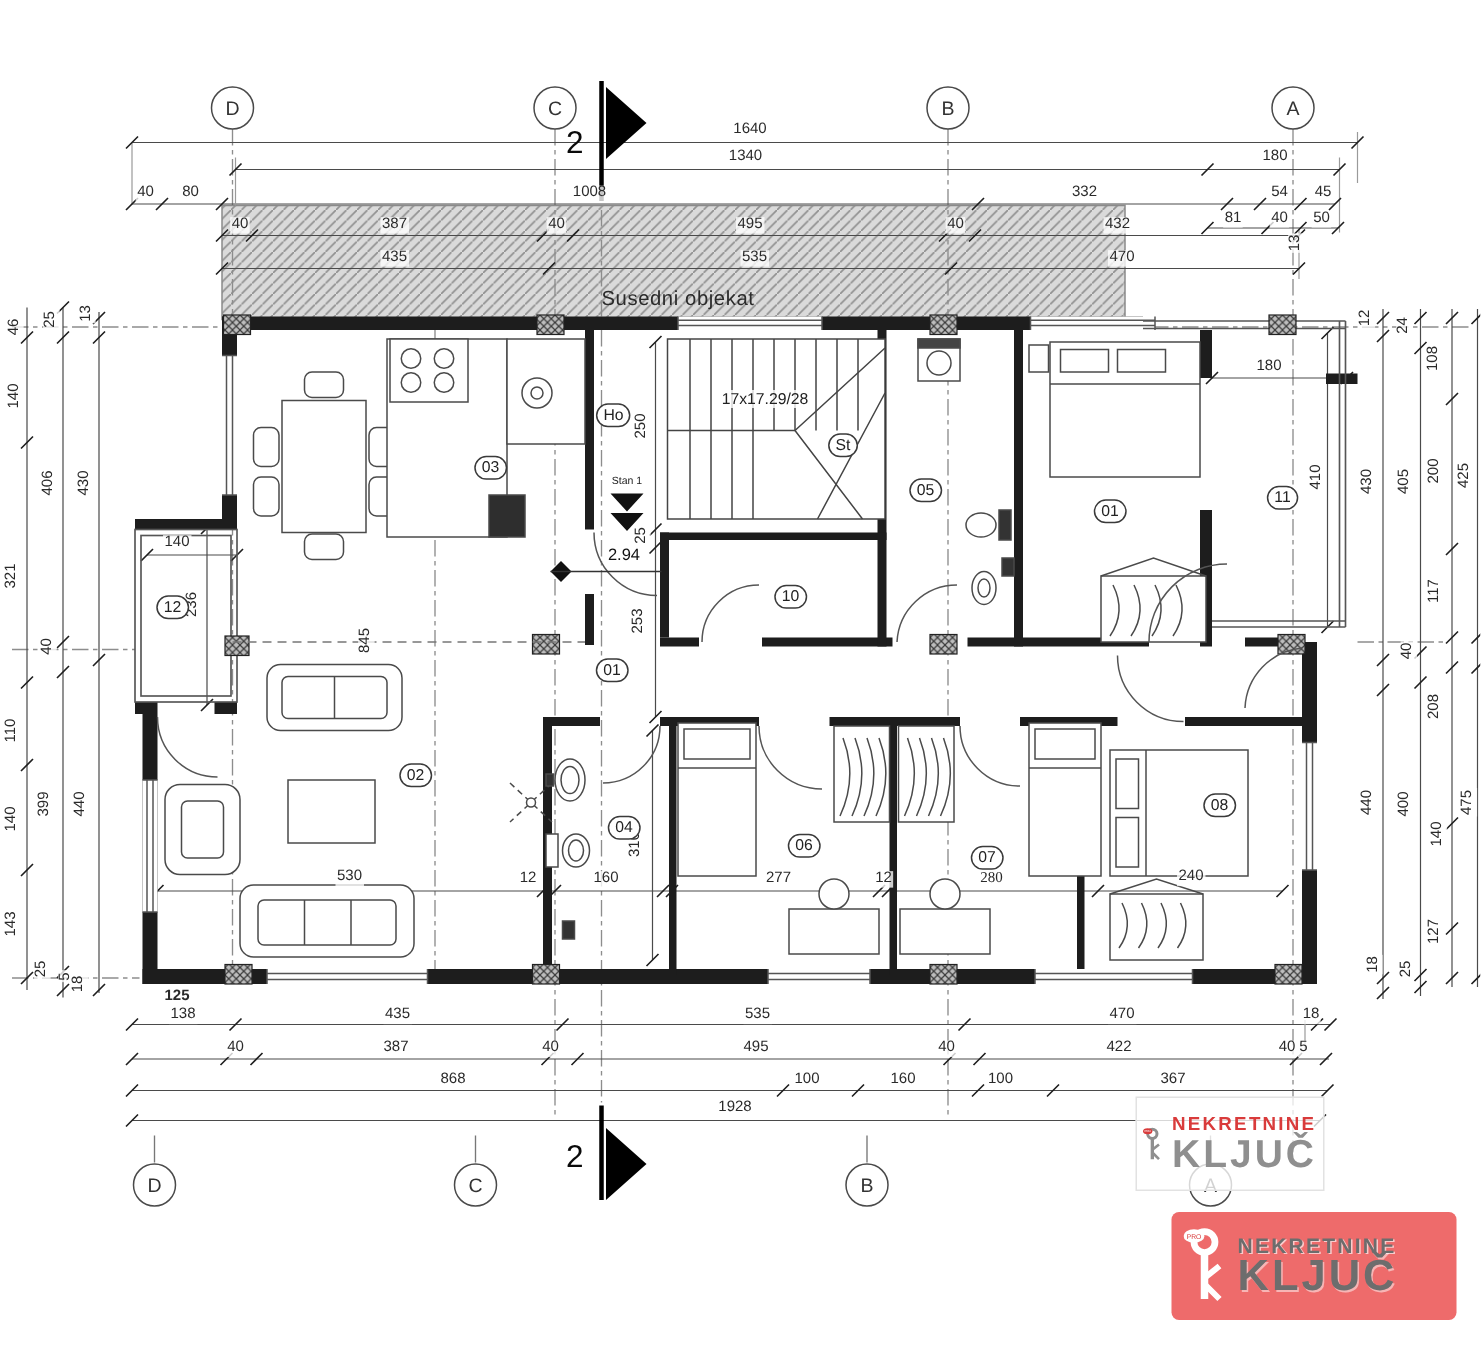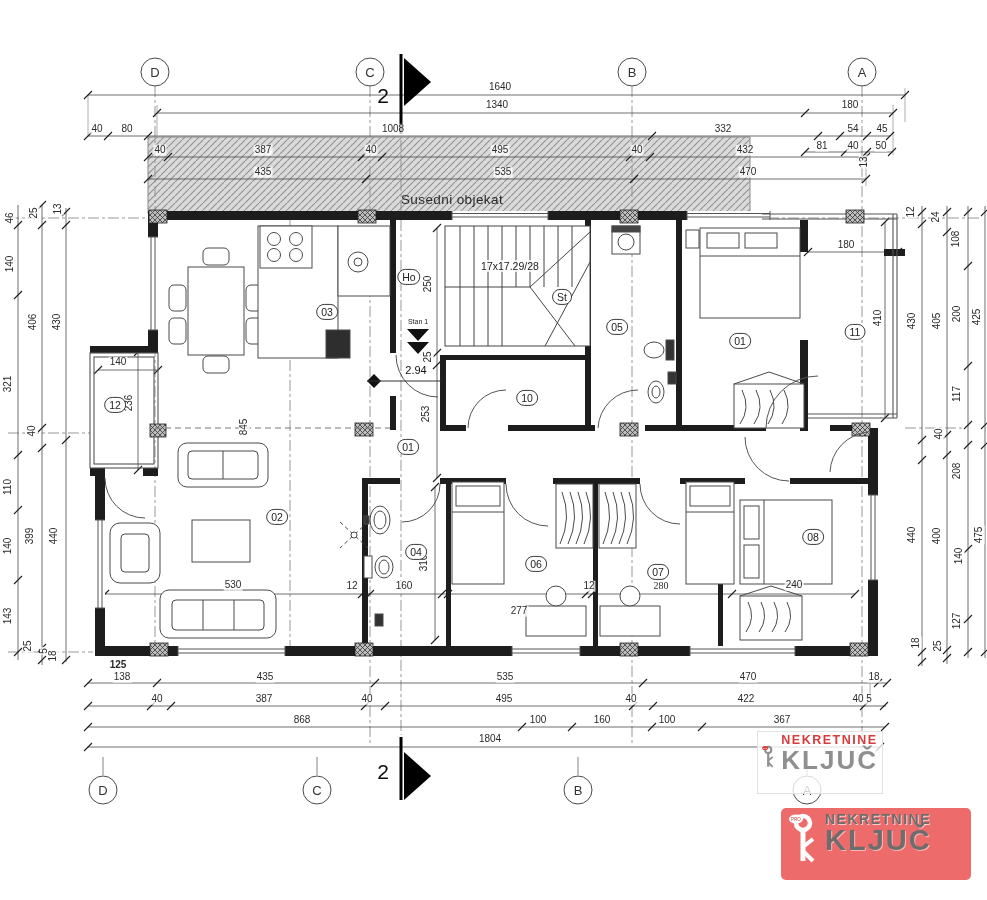--- a/index.html
+++ b/index.html
@@ -15,21 +15,21 @@
   .gridc{position:absolute;width:27px;height:27px;transform:translate(-50%,-50%);
          border:1.4px solid #4a4a4a;border-radius:50%;background:#fff;display:flex;
          align-items:center;justify-content:center;font-size:13px;color:#333;}
   .secnum{position:absolute;transform:translate(-100%,-50%);font-size:21px;color:#0a0a0a;}
   .plan-text{position:absolute;transform:translate(-50%,-50%);font-size:13.5px;color:#2b2b2b;
              letter-spacing:.4px;white-space:nowrap;}
   .stair-text{position:absolute;transform:translate(-50%,-50%);font-size:10.5px;color:#222;
               background:rgba(255,255,255,.8);white-space:nowrap;}
   .tiny-text{position:absolute;transform:translate(-50%,-50%);font-size:7px;color:#222;white-space:nowrap;}
   .level-text{position:absolute;transform:translate(-50%,-50%);font-size:11px;color:#111;white-space:nowrap;}
-  .logo{position:absolute;display:flex;gap:6px;z-index:3;}
+  .logo{position:absolute;display:flex;align-items:center;gap:6px;z-index:3;}
   .logo .ltxt{display:flex;flex-direction:column;line-height:1;}
   .logo .l1{font-weight:bold;letter-spacing:1.5px;}
   .logo .l2{font-weight:bold;letter-spacing:2px;}
   .logo.wm{left:757px;top:731px;width:126px;height:63px;background:rgba(255,255,255,.78);
            border:1px solid #e2e2e2;padding:2px 4px;box-sizing:border-box;}
   .logo.wm .l1{font-size:12.5px;color:#d93b3b;}
   .logo.wm .l2{font-size:26px;color:#8f8f8f;}
   .logo.wm .keysvg{color:#8f8f8f;}
   .logo.solid{left:781px;top:808px;width:190px;height:72px;background:#ee6b6b;border-radius:5px;
               padding:4px 8px;box-sizing:border-box;}
@@ -330,21 +330,21 @@
       <span class="dim rot" style="left: 916px; top: 643px;">18</span>
       <span class="dim rot" style="left: 938px; top: 646px;">25</span>
       <span class="dim rot" style="left: 878px; top: 318px;">410</span>
       <span class="dim" style="left: 846px; top: 245px;">180</span>
       <span class="dim rot" style="left: 428px; top: 284px;">250</span>
       <span class="dim rot" style="left: 428px; top: 357px;">25</span>
       <span class="dim rot" style="left: 426px; top: 414px;">253</span>
       <span class="dim rot" style="left: 424px; top: 563px;">310</span>
       <span class="dim" style="left: 404px; top: 586px;">160</span>
       <span class="dim" style="left: 352px; top: 586px;">12</span>
-      <span class="dim" style="left: 519px; top: 586px; margin-top: 25px;">277</span>
+      <span class="dim" style="left: 519px; top: 586px;">277</span>
       <span class="dim" style="left: 589px; top: 586px;">12</span>
       <span class="dim" style="left: 661px; top: 586px; font-family: Liberation Serif, serif;">280</span>
       <span class="dim" style="left: 794px; top: 585px;">240</span>
       <span class="dim" style="left: 233px; top: 585px;">530</span>
       <span class="dim" style="left: 122px; top: 677px;">138</span>
       <span class="dim" style="left: 265px; top: 677px;">435</span>
       <span class="dim" style="left: 505px; top: 677px;">535</span>
       <span class="dim" style="left: 748px; top: 677px;">470</span>
       <span class="dim" style="left: 874px; top: 677px;">18</span>
       <span class="dim" style="left: 118px; top: 665px; font-weight: bold;">125</span>
@@ -354,21 +354,21 @@
       <span class="dim" style="left: 504px; top: 699px;">495</span>
       <span class="dim" style="left: 631px; top: 699px;">40</span>
       <span class="dim" style="left: 746px; top: 699px;">422</span>
       <span class="dim" style="left: 858px; top: 699px;">40</span>
       <span class="dim" style="left: 869px; top: 699px;">5</span>
       <span class="dim" style="left: 302px; top: 720px; text-align: center;">868</span>
       <span class="dim" style="left: 538px; top: 720px;">100</span>
       <span class="dim" style="left: 602px; top: 720px;">160</span>
       <span class="dim" style="left: 667px; top: 720px;">100</span>
       <span class="dim" style="left: 782px; top: 720px;">367</span>
-      <span class="dim" style="left: 490px; top: 739px;">1804</span>
+      <span class="dim" style="left: 490px; top: 739px;">1928</span>
       <span class="pill" style="left: 408px; top: 447px;">01</span>
       <span class="pill" style="left: 277px; top: 517px;">02</span>
       <span class="pill" style="left: 303px; top: 312px; margin-left: 24px;">03</span>
       <span class="pill" style="left: 416px; top: 552px;">04</span>
       <span class="pill" style="left: 617px; top: 327px;">05</span>
       <span class="pill" style="left: 536px; top: 564px;">06</span>
       <span class="pill" style="left: 658px; top: 572px;">07</span>
       <span class="pill" style="left: 813px; top: 537px;">08</span>
       <span class="pill" style="left: 740px; top: 341px;">01</span>
       <span class="pill" style="left: 527px; top: 398px;">10</span>

